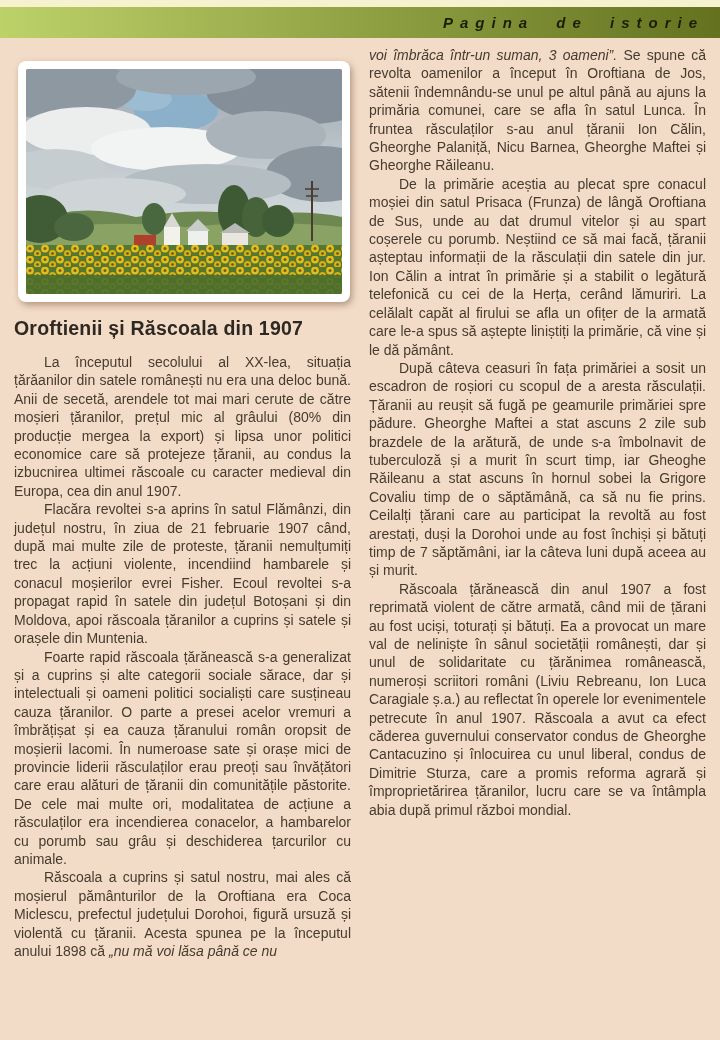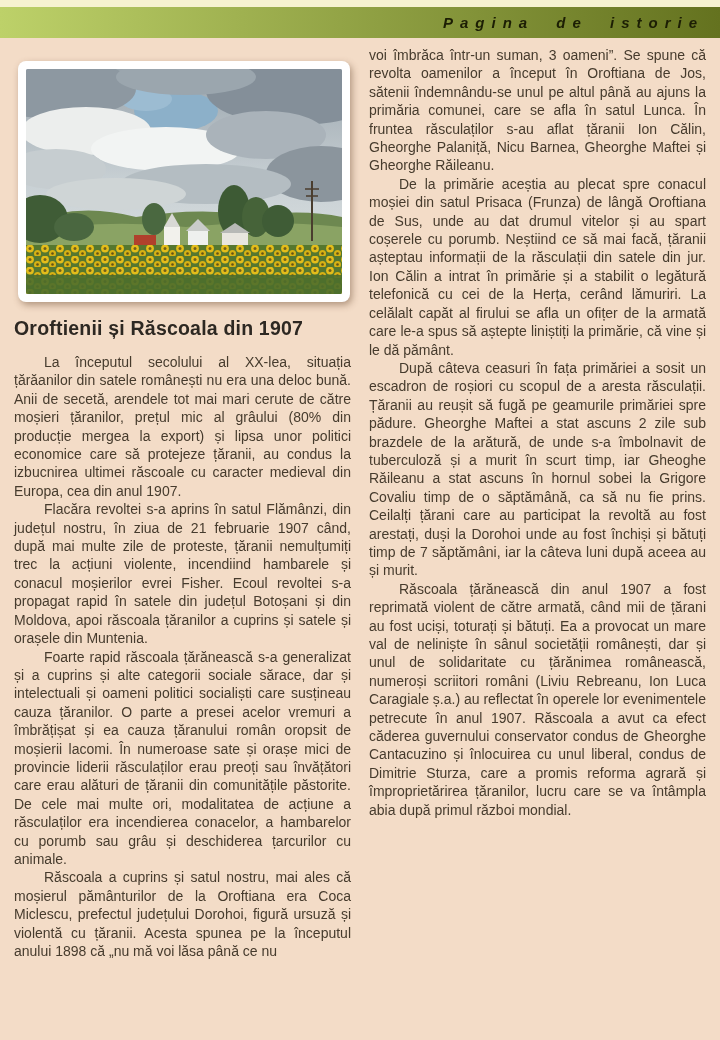--- a/index.html
+++ b/index.html
@@ -38,21 +38,21 @@
     box-sizing:border-box;
   }
   .col{flex:1;min-width:0;}
   .col p{
     margin:0;
     font-size:14px;line-height:18.4px;
     text-align:justify;text-indent:30px;
     color:var(--body-text);
   }
   .col p.no-indent{text-indent:0;}
-  .italic{}
+  .italic{font-style:italic;}
   .photo-frame{
     margin:15px 0 0 4px;
     padding:8px;
     background:var(--photo-frame);
     border-radius:8px;
     box-shadow:2px 3px 7px rgba(96,62,38,.45);
     width:316px;
   }
   .photo-frame svg{display:block;border-radius:2px;}
   .article-title{
@@ -139,21 +139,21 @@
 
       <p>La începutul secolului al XX-lea, situația țărăanilor din satele românești nu era una deloc bună. Anii de secetă, arendele tot mai mari cerute de către moșieri țăranilor, prețul mic al grâului (80% din producție mergea la export) și lipsa unor politici economice care să protejeze țăranii, au condus la izbucnirea ultimei răscoale cu caracter medieval din Europa, cea din anul 1907.</p>
       <p>Flacăra revoltei s-a aprins în satul Flămânzi, din județul nostru, în ziua de 21 februarie 1907 când, după mai multe zile de proteste, țăranii nemulțumiți trec la acțiuni violente, incendiind hambarele și conacul moșierilor evrei Fisher. Ecoul revoltei s-a propagat rapid în satele din județul Botoșani și din Moldova, apoi răscoala țăranilor a cuprins și satele și orașele din Muntenia.</p>
       <p>Foarte rapid răscoala țărănească s-a generalizat și a cuprins și alte categorii sociale sărace, dar și intelectuali și oameni politici socialiști care susțineau cauza țăranilor. O parte a presei acelor vremuri a îmbrățișat și ea cauza țăranului român oropsit de moșierii lacomi. În numeroase sate și orașe mici de provincie liderii răsculaților erau preoți sau învățători care erau alături de țăranii din comunitățile păstorite. De cele mai multe ori, modalitatea de acțiune a răsculaților era incendierea conacelor, a hambarelor cu porumb sau grâu și deschiderea țarcurilor cu animale.</p>
       <p><span>Răscoala a cuprins și satul nostru, mai ales că moșierul pământurilor de la Oroftiana era Coca Miclescu, prefectul județului Dorohoi, figură ursuză și violentă cu țăranii. Acesta spunea pe la începutul anului 1898 că </span><span class="italic">„nu mă voi lăsa până ce nu</span></p>
 
     </div>
 
     <div class="col">
 
-      <p class="no-indent"><span class="italic">voi îmbrăca într-un suman, 3 oameni”.</span><span> Se spune că revolta oamenilor a început în Oroftiana de Jos, sătenii îndemnându-se unul pe altul până au ajuns la primăria comunei, care se afla în satul Lunca. În fruntea răsculaților s-au aflat țăranii Ion Călin, Gheorghe Palaniță, Nicu Barnea, Gheorghe Maftei și Gheorghe Răileanu.</span></p>
+      <p class="no-indent"><span class="italic">voi îmbrăca într-un suman, 3 oameni”.</span><span> Se spune că revolta oamenilor a început în Oroftiana de Jos, sătenii îndemnându-se unul pe altul până au ajuns la primăria comunei, care se afla în satul Lunca. În fruntea răsculaților s-au anul țăranii Ion Călin, Gheorghe Palaniță, Nicu Barnea, Gheorghe Maftei și Gheorghe Răileanu.</span></p>
       <p>De la primărie aceștia au plecat spre conacul moșiei din satul Prisaca (Frunza) de lângă Oroftiana de Sus, unde au dat drumul vitelor și au spart coșerele cu porumb. Neștiind ce să mai facă, țăranii așteptau informații de la răsculații din satele din jur. Ion Călin a intrat în primărie și a stabilit o legătură telefonică cu cei de la Herța, cerând lămuriri. La celălalt capăt al firului se afla un ofițer de la armată care le-a spus să aștepte liniștiți la primărie, că vine și le dă pământ.</p>
       <p>După câteva ceasuri în fața primăriei a sosit un escadron de roșiori cu scopul de a aresta răsculații. Țăranii au reușit să fugă pe geamurile primăriei spre pădure. Gheorghe Maftei a stat ascuns 2 zile sub brazdele de la arătură, de unde s-a îmbolnavit de tuberculoză și a murit în scurt timp, iar Gheoghe Răileanu a stat ascuns în hornul sobei la Grigore Covaliu timp de o săptămână, ca să nu fie prins. Ceilalți țărani care au participat la revoltă au fost arestați, duși la Dorohoi unde au fost închiși și bătuți timp de 7 săptămâni, iar la câteva luni după aceea au și murit.</p>
       <p>Răscoala țărănească din anul 1907 a fost reprimată violent de către armată, când mii de țărani au fost uciși, toturați și bătuți. Ea a provocat un mare val de neliniște în sânul societății românești, dar și unul de solidaritate cu țărănimea românească, numeroși scriitori români (Liviu Rebreanu, Ion Luca Caragiale ș.a.) au reflectat în operele lor evenimentele petrecute în anul 1907. Răscoala a avut ca efect căderea guvernului conservator condus de Gheorghe Cantacuzino și înlocuirea cu unul liberal, condus de Dimitrie Sturza, care a promis reforma agrară și împroprietărirea țăranilor, lucru care se va întâmpla abia după primul război mondial.</p>
 
 
     </div>
 
   </div>
 
 </div>

